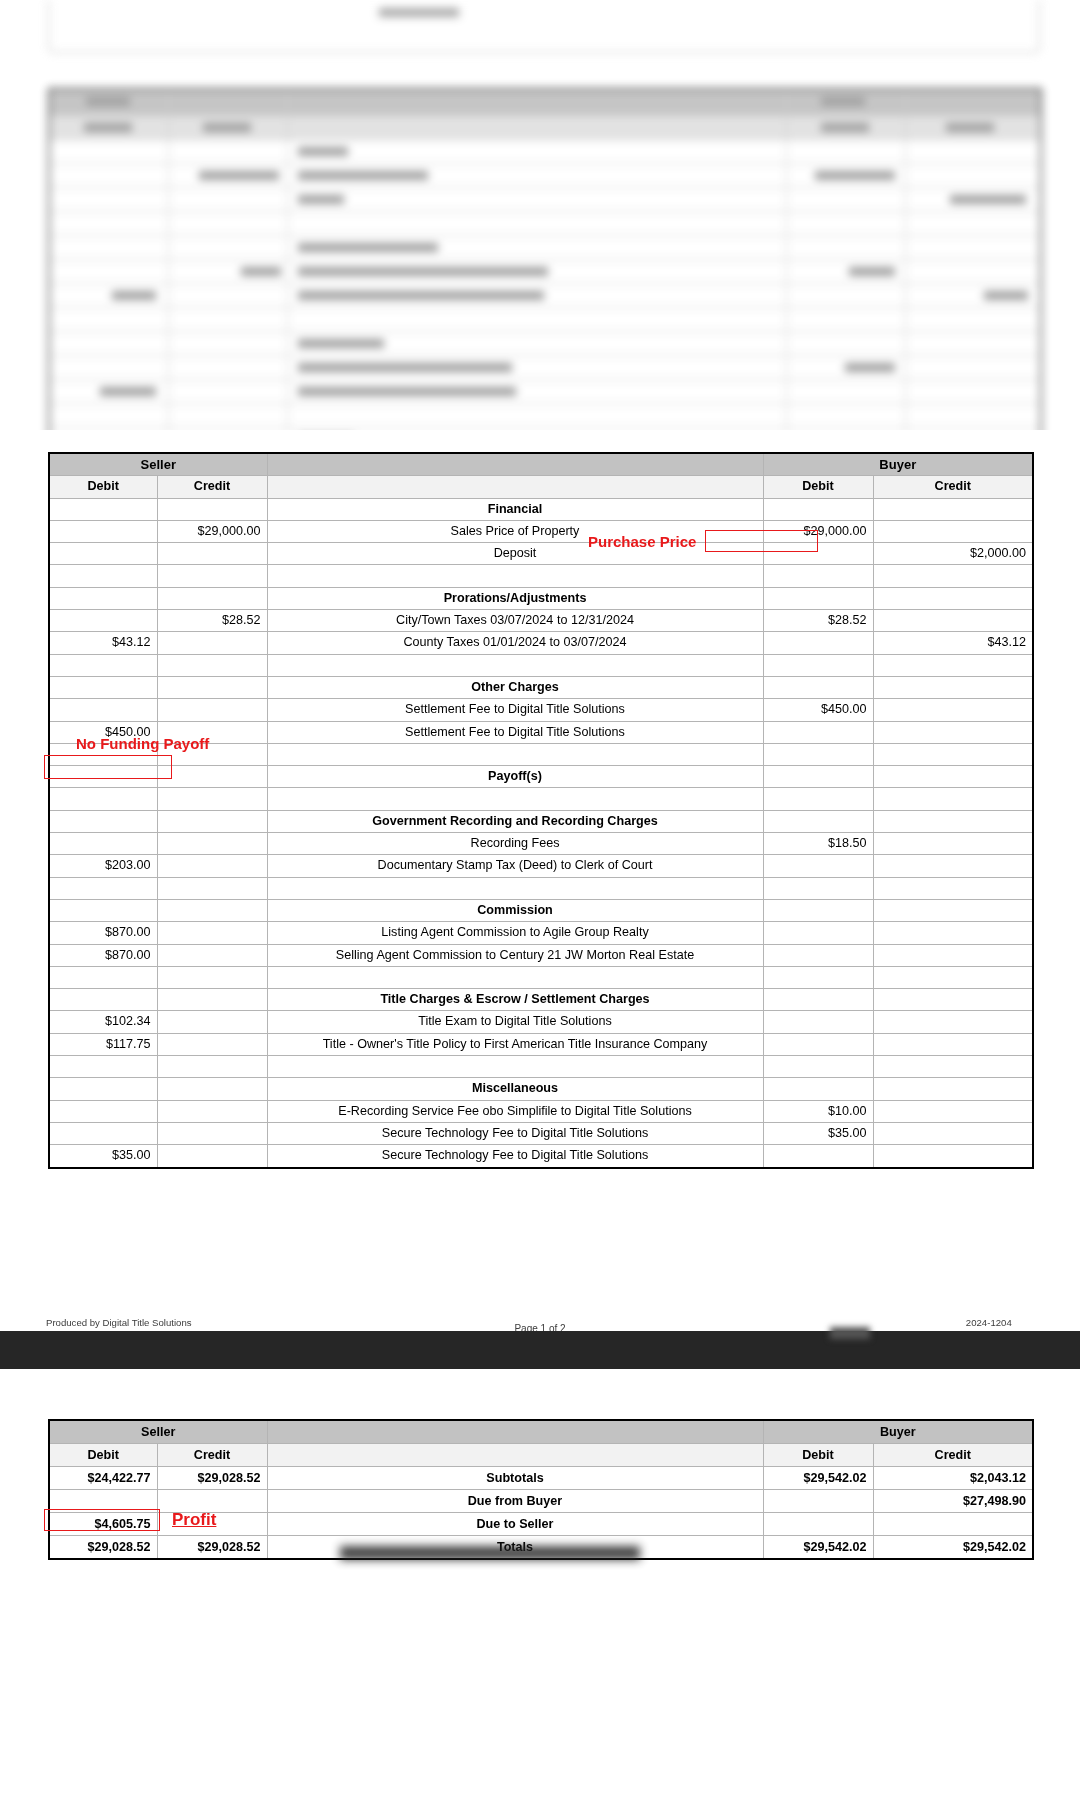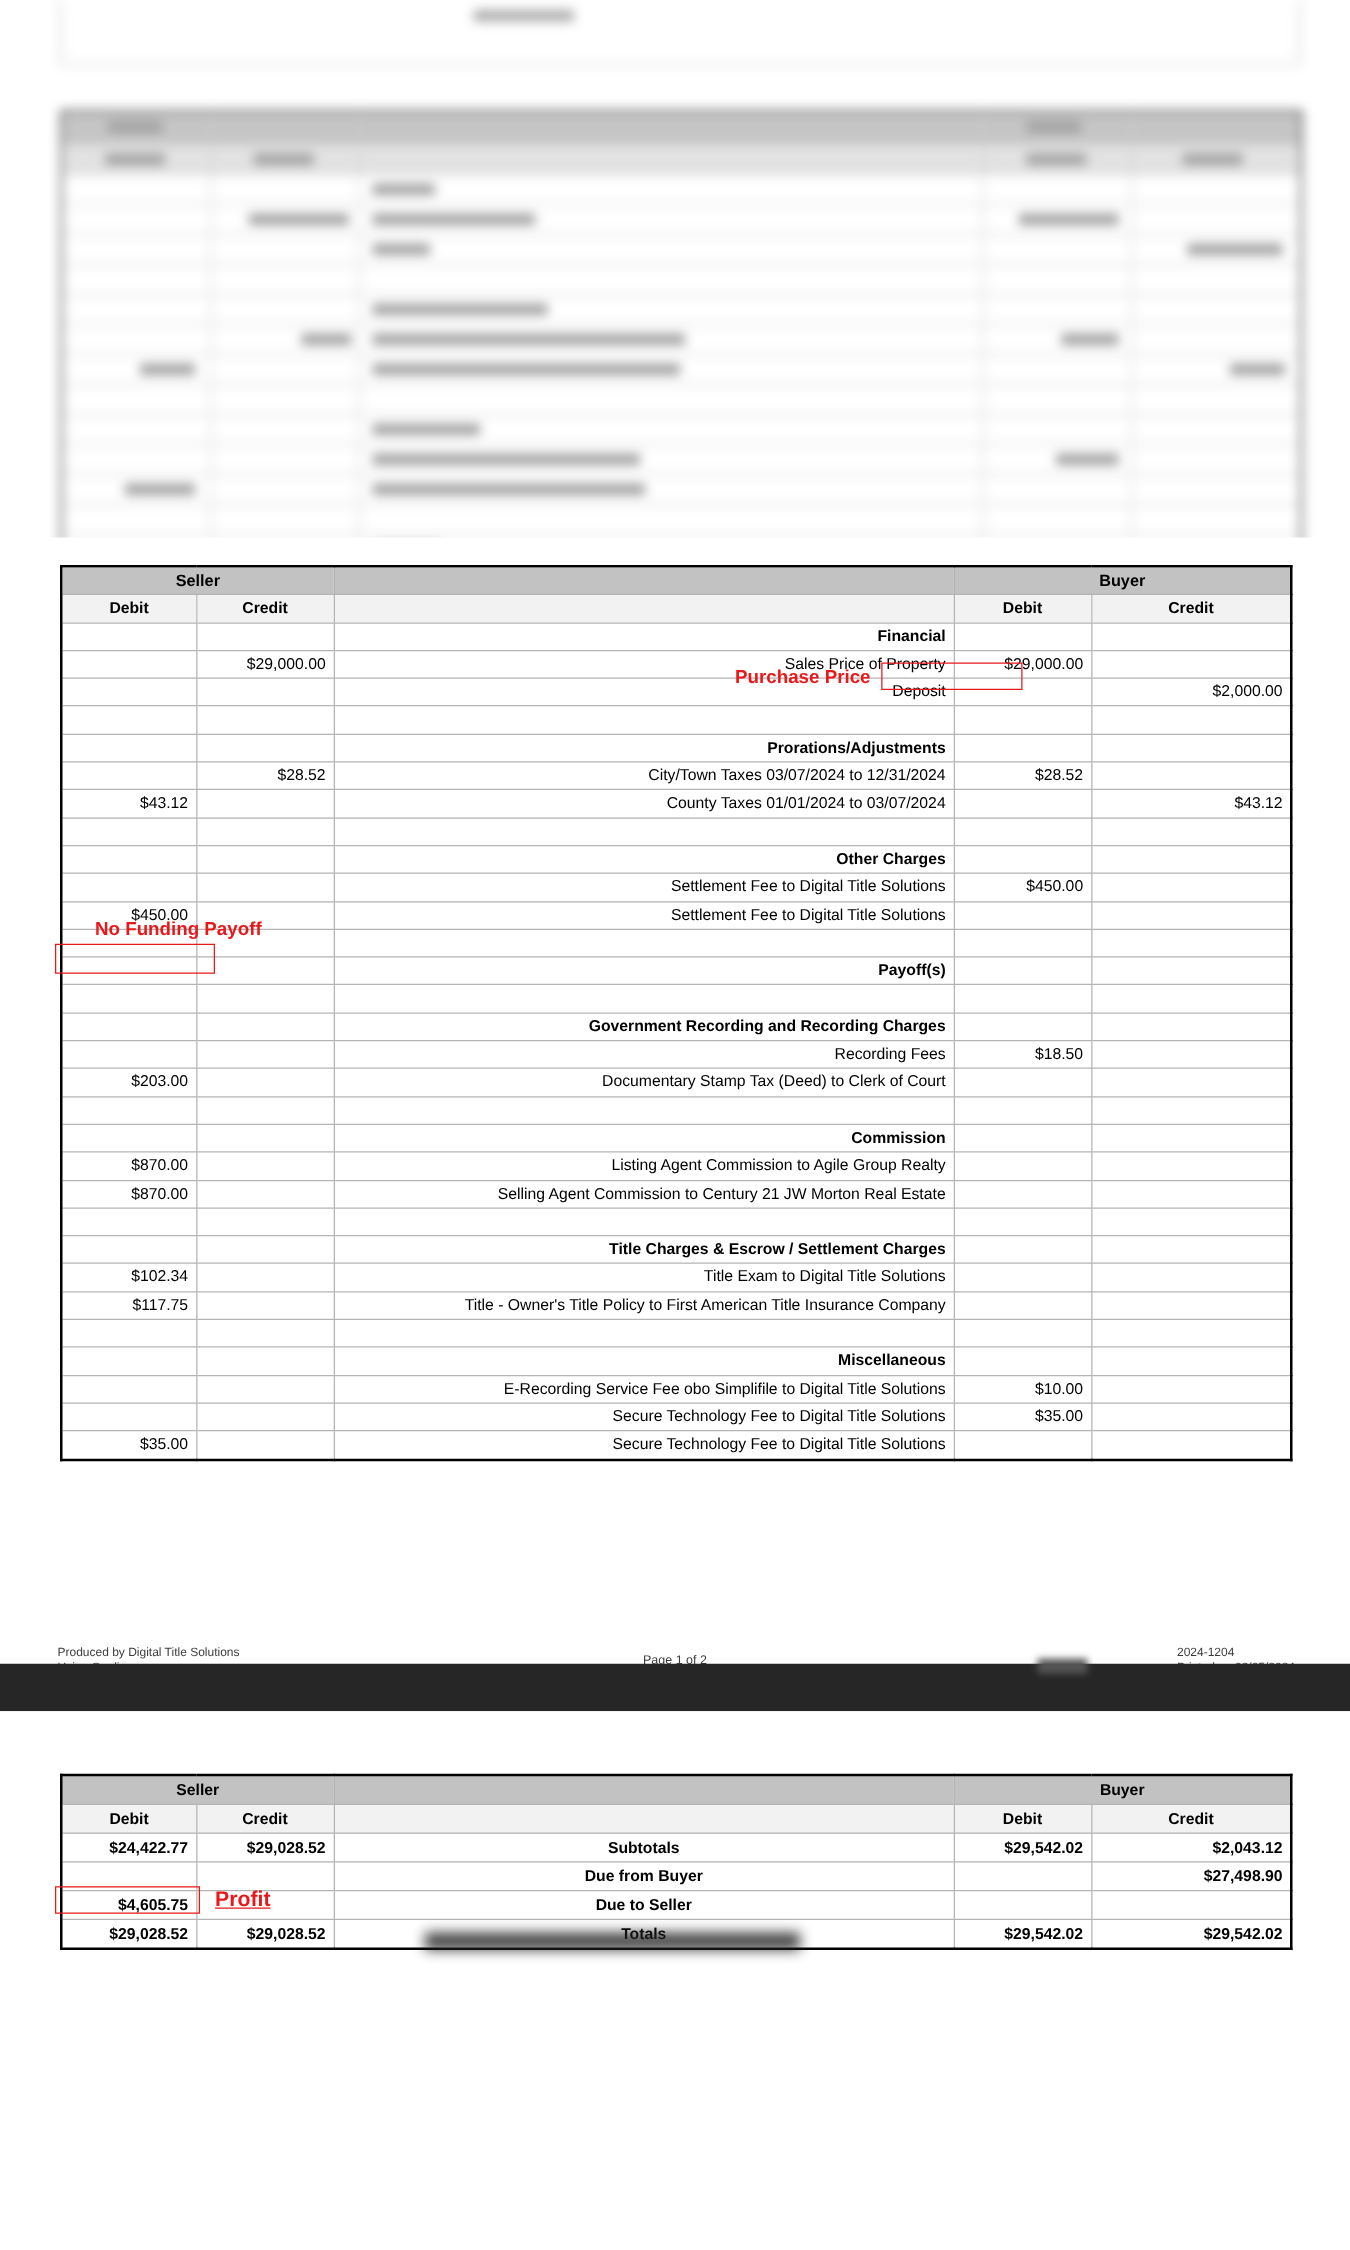--- a/index.html
+++ b/index.html
@@ -103,21 +103,21 @@
     line-height: 24px;
   }
   .hdr-blank { background: #c2c2c2; }
   .hdr-col {
     background: #f2f2f2;
     text-align: center;
     font-weight: bold;
     font-size: 12.6px;
   }
   .amt { text-align: right; font-size: 12.6px; }
-  .desc { text-align: right; }
+  .desc { text-align: center; }
   .section-title { font-weight: bold; }
   .blank-row td { height: 11px; line-height: 11px; }
 
   col.c-debit { width: 108px; }
   col.c-credit { width: 110px; }
   col.c-desc  { width: 496px; }
   col.c-bdebit { width: 110px; }
   col.c-bcredit { width: 160px; }
 
   
@@ -138,21 +138,21 @@
   .footer {
     position: absolute;
     bottom: 18px;
     left: 0;
     width: 1080px;
     font-size: 9.6px;
     color: #3c3c3c;
   }
   .footer .left { position: absolute; left: 46px; top: 0; line-height: 12px; }
   .footer .center { position: absolute; left: 0; top: 6px; width: 1080px; text-align: center; font-size: 10px; }
-  .footer .right { position: absolute; right: 44px; top: 0; text-align: left; line-height: 12px; }
+  .footer .right { position: absolute; right: 44px; top: 0; text-align: center; line-height: 12px; }
 
   
   .divider {
     position: absolute;
     left: 0;
     top: 1331px;
     width: 1080px;
     height: 38px;
     background: #262626;
   }

